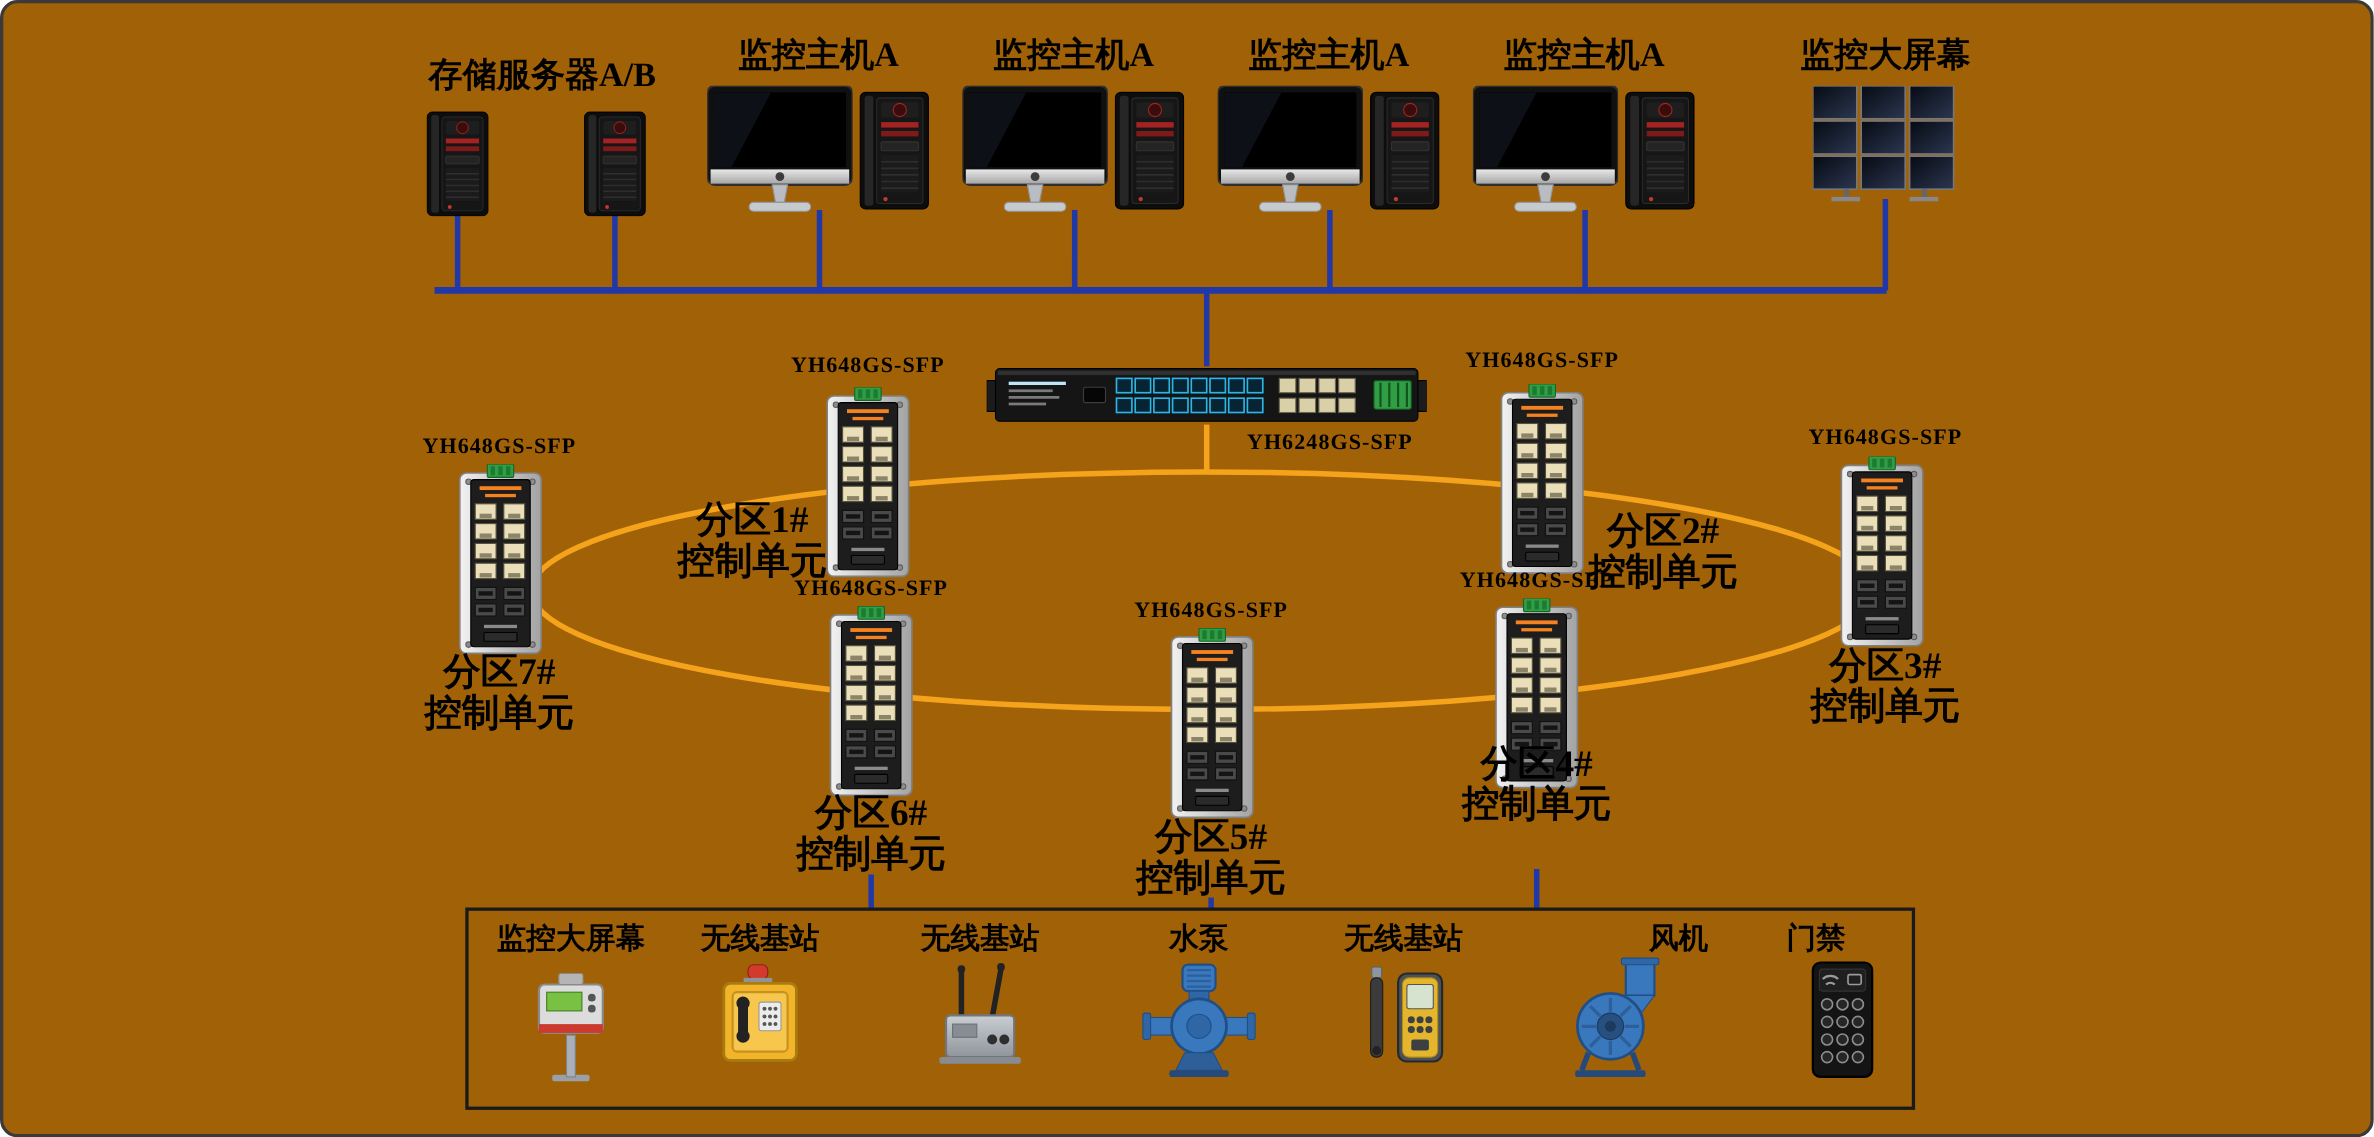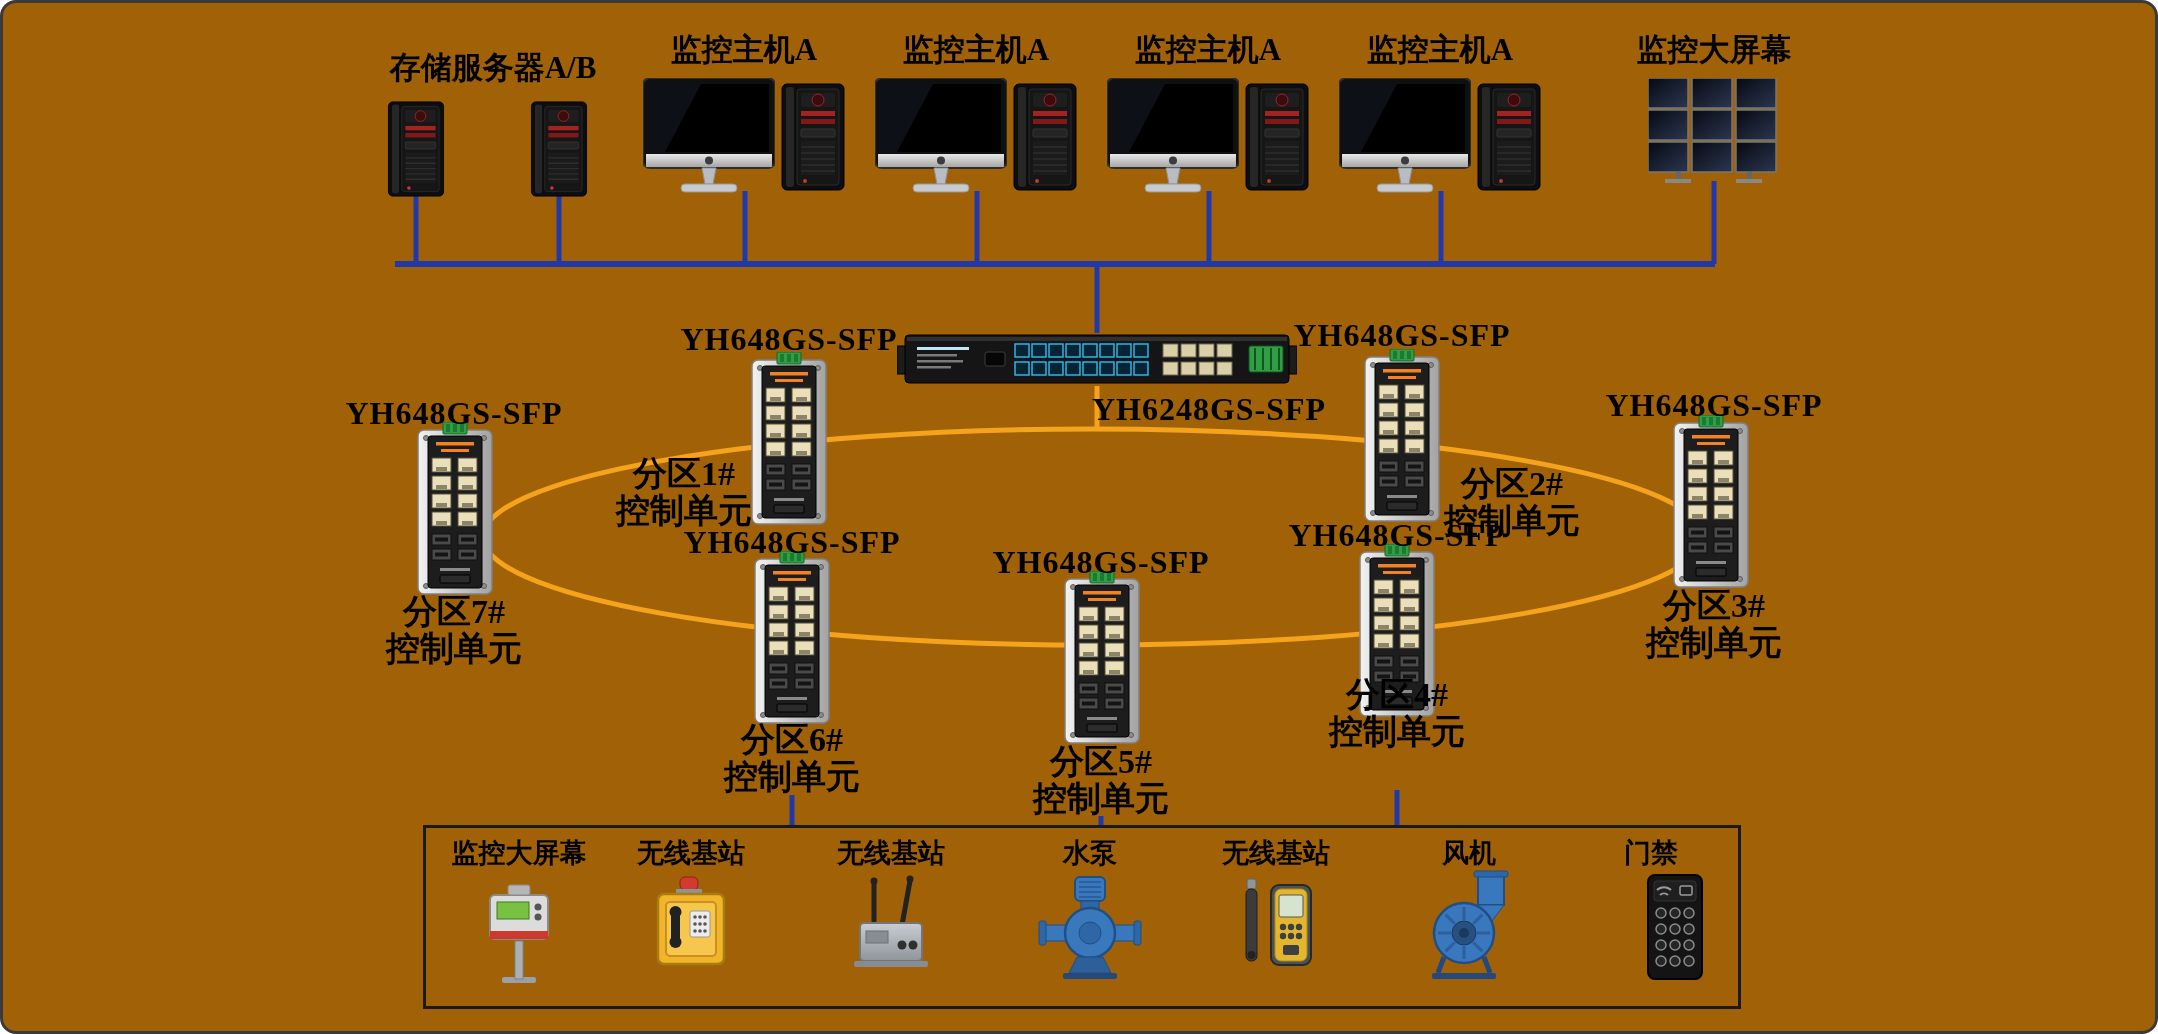--- a/index.html
+++ b/index.html
@@ -4,21 +4,21 @@
 <style>
   * { margin:0; padding:0; box-sizing:border-box; }
   html,body { background:#ffffff; }
   body { font-family:"Liberation Serif", serif; }
   .canvas { position:relative; width:2158px; height:1034px; background:#a16207;
             border:3px solid #3a3a3a; border-radius:16px; overflow:hidden; }
   .wires { position:absolute; left:0; top:0; z-index:1; }
   .dev   { position:absolute; z-index:3; }
   .lbl   { position:absolute; text-align:center; font-weight:bold; color:#000; z-index:5; }
   .lbl-top   { font-size:31px; }
-  .lbl-model { font-size:32px; letter-spacing:1px; white-space:nowrap;text-align:center; }
+  .lbl-model { font-size:20px; letter-spacing:1px; white-space:nowrap;text-align:center; }
   .lbl-zone  { font-size:34px; line-height:37px; }
   .lbl-field { font-size:27px; white-space:nowrap; }
   .bottom-box { position:absolute; border:3px solid #1a1a1a; background:transparent; z-index:2; }
 </style>
 </head>
 <body>
 
 <svg width="0" height="0" style="position:absolute" aria-hidden="true">
   <defs>
     <linearGradient id="gradPlate" x1="0" y1="0" x2="1" y2="0">
@@ -278,21 +278,21 @@
     <div>控制单元</div>
   </div>
 
   <div class="bottom-box" style="left:420px;top:822px;width:1318px;height:184px"></div>
 
   <div class="lbl lbl-field" style="left:406px;top:832px;width:220px">监控大屏幕</div>
   <div class="lbl lbl-field" style="left:578px;top:832px;width:220px">无线基站</div>
   <div class="lbl lbl-field" style="left:778px;top:832px;width:220px">无线基站</div>
   <div class="lbl lbl-field" style="left:977px;top:832px;width:220px">水泵</div>
   <div class="lbl lbl-field" style="left:1163px;top:832px;width:220px">无线基站</div>
-  <div class="lbl lbl-field" style="left:1356px;top:832px;width:220px">风机</div>
+  <div class="lbl lbl-field" style="left:1413px;top:832px;width:220px">风机</div>
   <div class="lbl lbl-field" style="left:1538px;top:832px;width:220px">门禁</div>
 
   <svg class="dev" style="left:461px;top:866px" width="110" height="118" viewBox="0 0 110 118">
     <rect x="38" y="108" width="34" height="6" rx="2" fill="#9aa0a6"></rect>
     <rect x="51" y="72" width="8" height="38" fill="#aab0b6" stroke="#7c8288"></rect>
     <rect x="26" y="26" width="58" height="44" rx="5" fill="#dcdcdc" stroke="#8a8a8a" stroke-width="2"></rect>
     <rect x="33" y="33" width="32" height="17" fill="#79c143" stroke="#3f7d1f"></rect>
     <circle cx="74" cy="38" r="3.5" fill="#555"></circle>
       <circle cx="74" cy="48" r="3.5" fill="#555"></circle>
     <rect x="26" y="62" width="58" height="8" fill="#cc3a2e"></rect>

